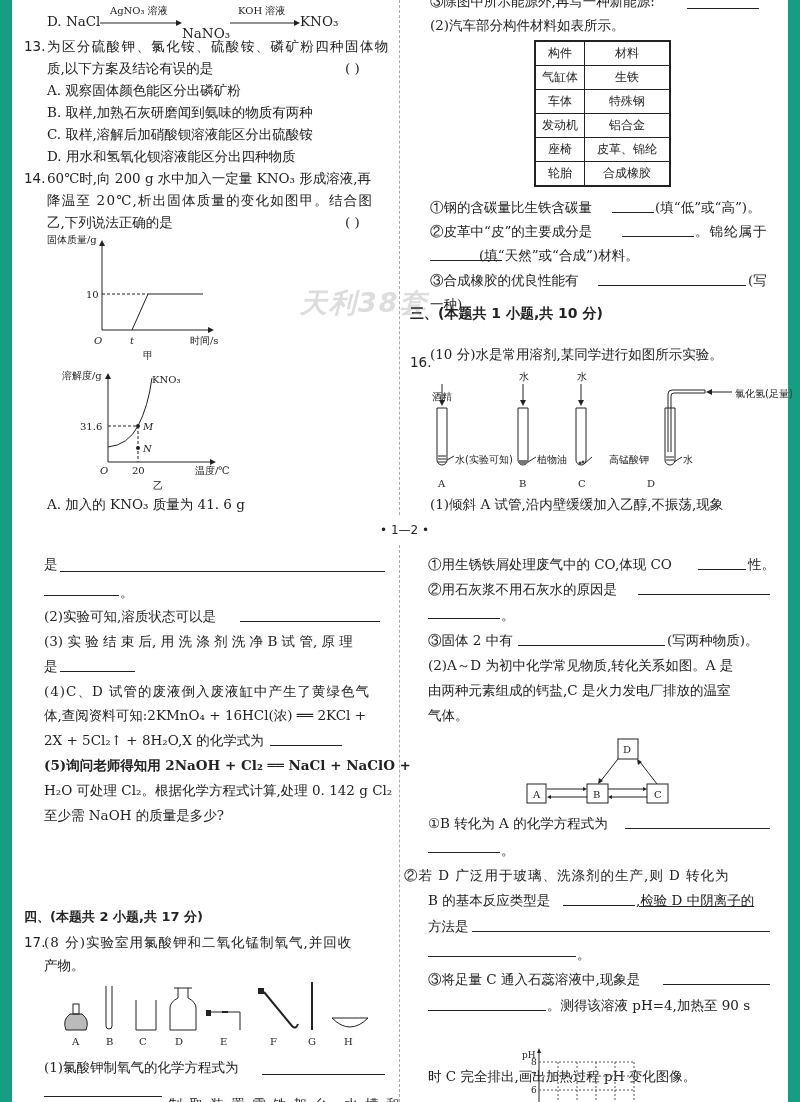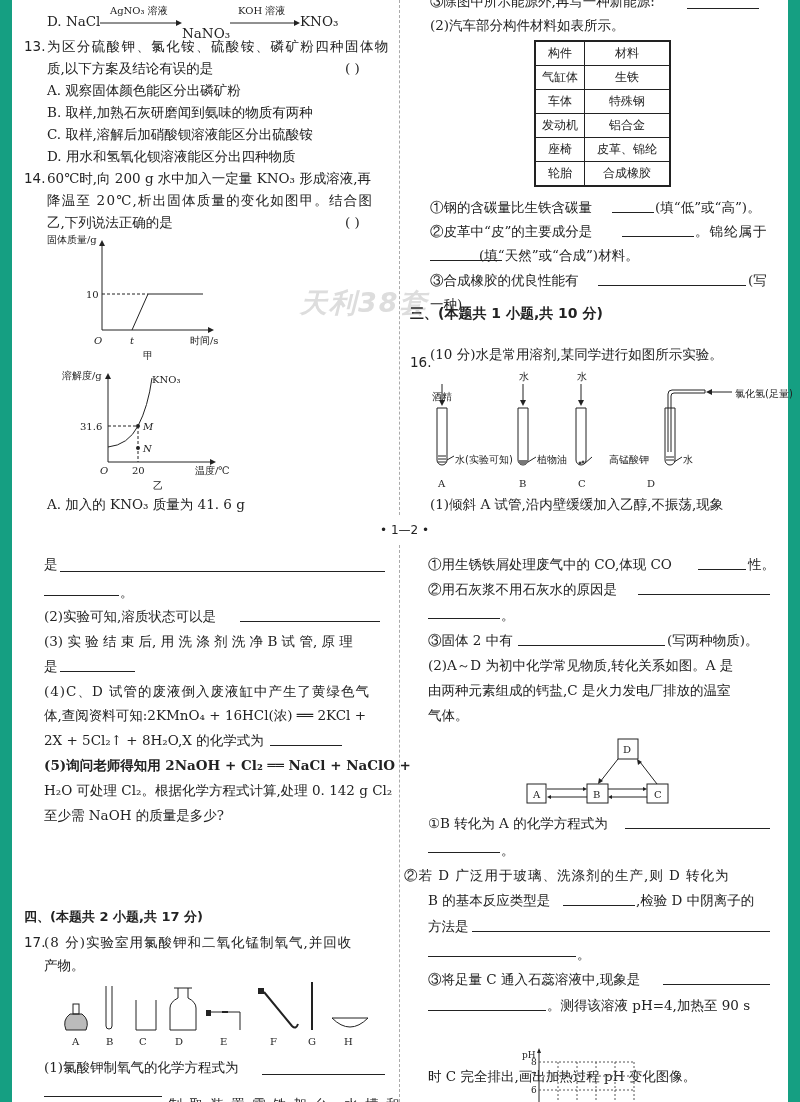--- a/index.html
+++ b/index.html
@@ -340,21 +340,21 @@
 <div>
   <span class="abs" style="left:428px;top:814px;">①B 转化为 A 的化学方程式为</span>
   <span class="blank" style="position:absolute;left:625px;top:814px;width:145px;"></span>
   <span class="blank" style="position:absolute;left:428px;top:838px;width:72px;"></span>
   <span class="abs" style="left:501px;top:841px;">。</span>
 </div>
 <div>
   <span class="abs" style="left:404px;top:866px;letter-spacing:1px;">②若 D 广泛用于玻璃、洗涤剂的生产,则 D 转化为</span>
   <span class="abs" style="left:428px;top:891px;">B 的基本反应类型是</span>
   <span class="blank" style="position:absolute;left:563px;top:891px;width:72px;"></span>
-  <span class="abs" style="left:636px;top:891px;">,检验 D 中阴离子的</span>
+  <span class="abs" style="left:636px;top:891px;text-decoration:underline;">,检验 D 中阴离子的</span>
   <span class="abs" style="left:428px;top:917px;">方法是</span>
   <span class="blank" style="position:absolute;left:472px;top:917px;width:298px;"></span>
   <span class="blank" style="position:absolute;left:428px;top:942px;width:148px;"></span>
   <span class="abs" style="left:577px;top:945px;">。</span>
 </div>
 <div>
   <span class="abs" style="left:428px;top:970px;">③将足量 C 通入石蕊溶液中,现象是</span>
   <span class="blank" style="position:absolute;left:663px;top:970px;width:107px;"></span>
   <span class="blank" style="position:absolute;left:428px;top:996px;width:118px;"></span>
   <span class="abs" style="left:547px;top:996px;">。测得该溶液 pH=4,加热至 90 s</span>

